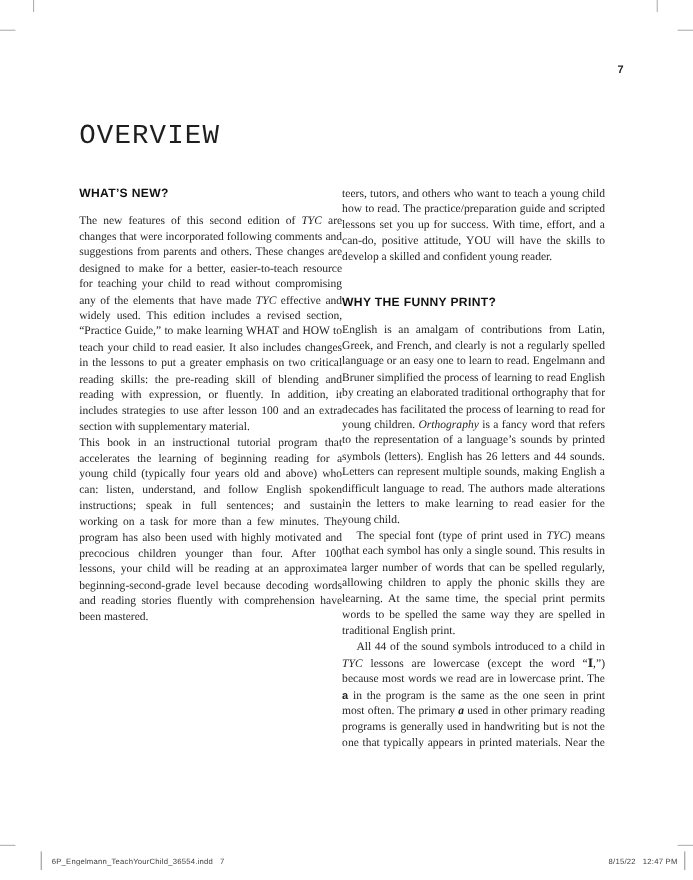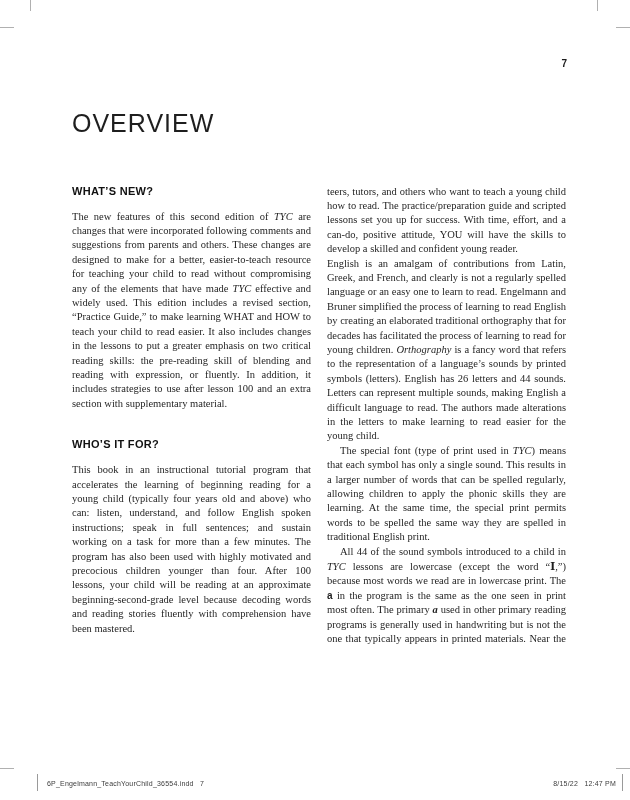--- a/index.html
+++ b/index.html
@@ -26,29 +26,29 @@
     color: #1c1c1c;
   }
 
   
   .content {
     position: absolute;
     left: 72px; top: 110px;
     width: 494px;
   }
   .title {
-    font-family: Liberation Sans, sans-serif;
+    font-family: Liberation Mono, monospace;
     font-weight: 300;
     font-size: 25px;
     letter-spacing: 1px;
     color: #1e1e1e;
     line-height: 1.1;
-    margin-bottom: 47px;
+    margin-bottom: 32px;
   }
-  .cols { display: flex; gap: 16px; }
+  .cols { display: flex; gap: 0; }
   .col {
     width: 239px;
     font-family: "Liberation Serif", serif;
     font-size: 10.5px;
     line-height: 14.4px;
     color: #1f1f1f;
     text-align: justify;
   }
   .heading {
     font-family: "Liberation Sans", sans-serif;
@@ -96,25 +96,25 @@
 <div class="crop h" style="left:616px; top:768px;"></div>
 
 <div class="page-number">7</div>
 
 <div class="content">
   <div class="title">OVERVIEW</div>
   <div class="cols">
     <div class="col" id="col-left">
         <div class="heading">WHAT’S NEW?</div>
         <div class="para"><span class="run-n">The new features of this second edition of </span><span class="run-i">TYC</span><span class="run-n"> are changes that were incorporated following comments and suggestions from parents and others. These changes are designed to make for a better, easier-to-teach resource for teaching your child to read without compromising any of the elements that have made </span><span class="run-i">TYC</span><span class="run-n"> effective and widely used. This edition includes a revised section, “Practice Guide,” to make learning WHAT and HOW to teach your child to read easier. It also includes changes in the lessons to put a greater emphasis on two critical reading skills: the pre-reading skill of blending and reading with expression, or fluently. In addition, it includes strategies to use after lesson 100 and an extra section with supplementary material.</span></div>
-        <div class="heading">WHO’S IT FOR?</div>
         <div class="para"><span class="run-n">This book in an instructional tutorial program that accelerates the learning of beginning reading for a young child (typically four years old and above) who can: listen, understand, and follow English spoken instructions; speak in full sentences; and sustain working on a task for more than a few minutes. The program has also been used with highly motivated and precocious children younger than four. After 100 lessons, your child will be reading at an approximate beginning-second-grade level because decoding words and reading stories fluently with comprehension have been mastered.</span></div>
       </div>
     <div class="col" id="col-right">
         <div class="para"><span class="run-n">teers, tutors, and others who want to teach a young child how to read. The practice/preparation guide and scripted lessons set you up for success. With time, effort, and a can-do, positive attitude, YOU will have the skills to develop a skilled and confident young reader.</span></div>
+        <div class="heading">WHY THE FUNNY PRINT?</div>
         <div class="para"><span class="run-n">English is an amalgam of contributions from Latin, Greek, and French, and clearly is not a regularly spelled language or an easy one to learn to read. Engelmann and Bruner simplified the process of learning to read English by creating an elaborated traditional orthography that for decades has facilitated the process of learning to read for young children. </span><span class="run-i">Orthography</span><span class="run-n"> is a fancy word that refers to the representation of a language’s sounds by printed symbols (letters). English has 26 letters and 44 sounds. Letters can represent multiple sounds, making English a difficult language to read. The authors made alterations in the letters to make learning to read easier for the young child.</span></div>
         <div class="para indent"><span class="run-n">The special font (type of print used in </span><span class="run-i">TYC</span><span class="run-n">) means that each symbol has only a single sound. This results in a larger number of words that can be spelled regularly, allowing children to apply the phonic skills they are learning. At the same time, the special print permits words to be spelled the same way they are spelled in traditional English print.</span></div>
         <div class="para indent cont-out"><span class="run-n">All 44 of the sound symbols introduced to a child in </span><span class="run-i">TYC</span><span class="run-n"> lessons are lowercase (except the word “</span><span class="run-b">I</span><span class="run-n">,”) because most words we read are in lowercase print. The </span><span class="run-ba">a</span><span class="run-n"> in the program is the same as the one seen in print most often. The primary </span><span class="run-bi">a</span><span class="run-n"> used in other primary reading programs is generally used in handwriting but is not the one that typically appears in printed materials. Near the</span></div>
       </div>
   </div>
 </div>
 
 <div class="slug-tick" style="left:37px;"></div>
 <div class="slug-tick" style="left:622px;"></div>
 <div class="slug">

